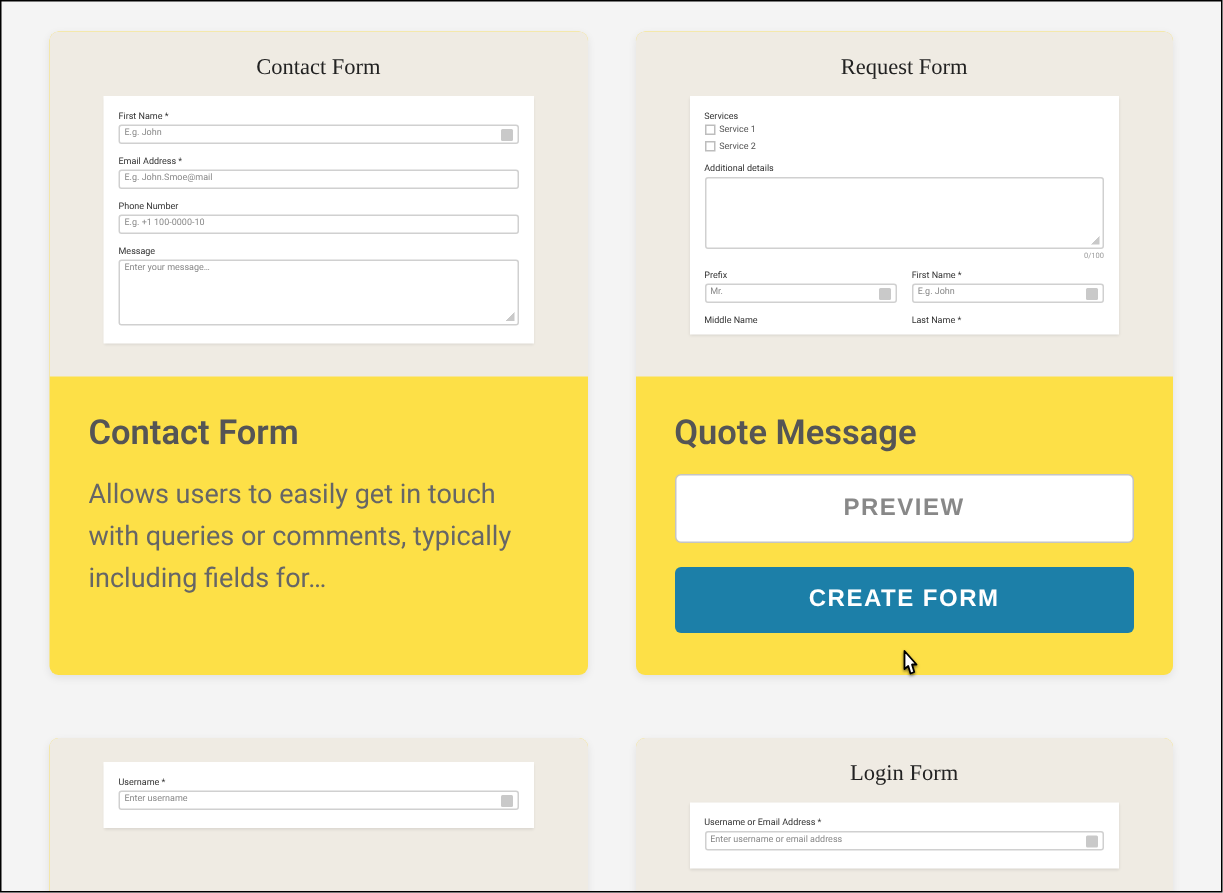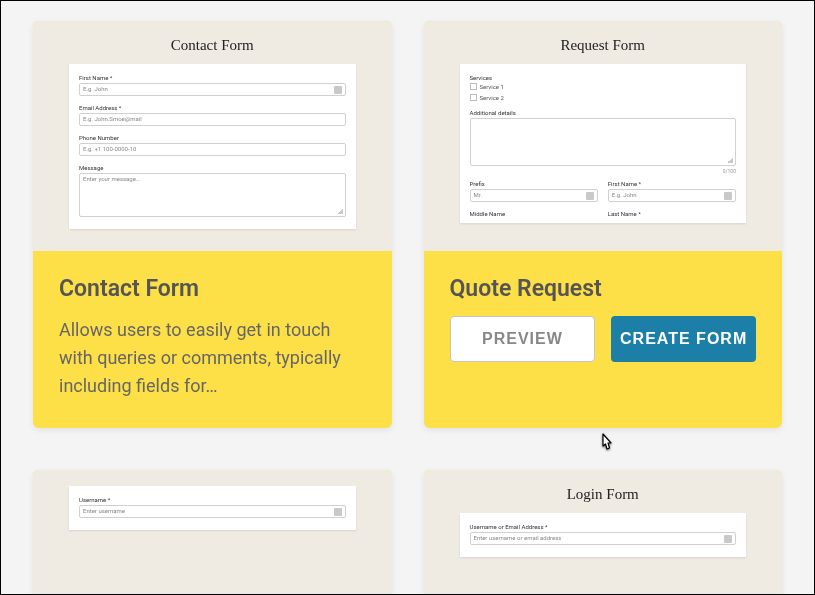--- a/index.html
+++ b/index.html
@@ -75,21 +75,21 @@
   background: linear-gradient(135deg, transparent 50%, #c9c9c9 50%);
 }
 .small-note { font-size: 5px; color: #999; text-align: right; margin-top: -6px; margin-bottom: 6px; }
 .checkbox-row { display: flex; align-items: center; gap: 3px; margin-bottom: 4px; }
 .checkbox-box { width: 7px; height: 7px; border: 1px solid #bdbdbd; }
 .row-2 { display: flex; gap: 10px; }
 .row-2 > div { flex: 1; }
 .card-body { padding: 24px 26px 28px 26px; }
 .card-title { font-size: 23px; color: #555; font-weight: 600; margin-bottom: 14px; }
 .card-desc { font-size: 18px; color: #666; line-height: 1.55; }
-.btn-row { display: flex; gap: 16px; margin-top: 4px; }
+.btn-row { display: flex; flex-direction: column; gap: 16px; margin-top: 4px; }
 .btn {
   display: block;
   width: 100%;
   padding: 13px 0;
   text-align: center;
   font-size: 16px;
   letter-spacing: 1px;
   font-weight: 600;
   border-radius: 4px;
   cursor: pointer;
@@ -161,21 +161,21 @@
           <div>
               <div class="tf-label">Middle Name</div>
             </div>
           <div>
               <div class="tf-label">Last Name *</div>
             </div>
         </div>
       </div>
     </div>
     <div class="card-body">
-      <div class="card-title">Quote Request</div>
+      <div class="card-title">Quote Message</div>
       <div class="btn-row">
         <button class="btn btn-outline">PREVIEW</button>
         <button class="btn btn-primary">CREATE FORM</button>
       </div>
     </div>
   </div>
 
 </div>
 
 <div class="grid second">

